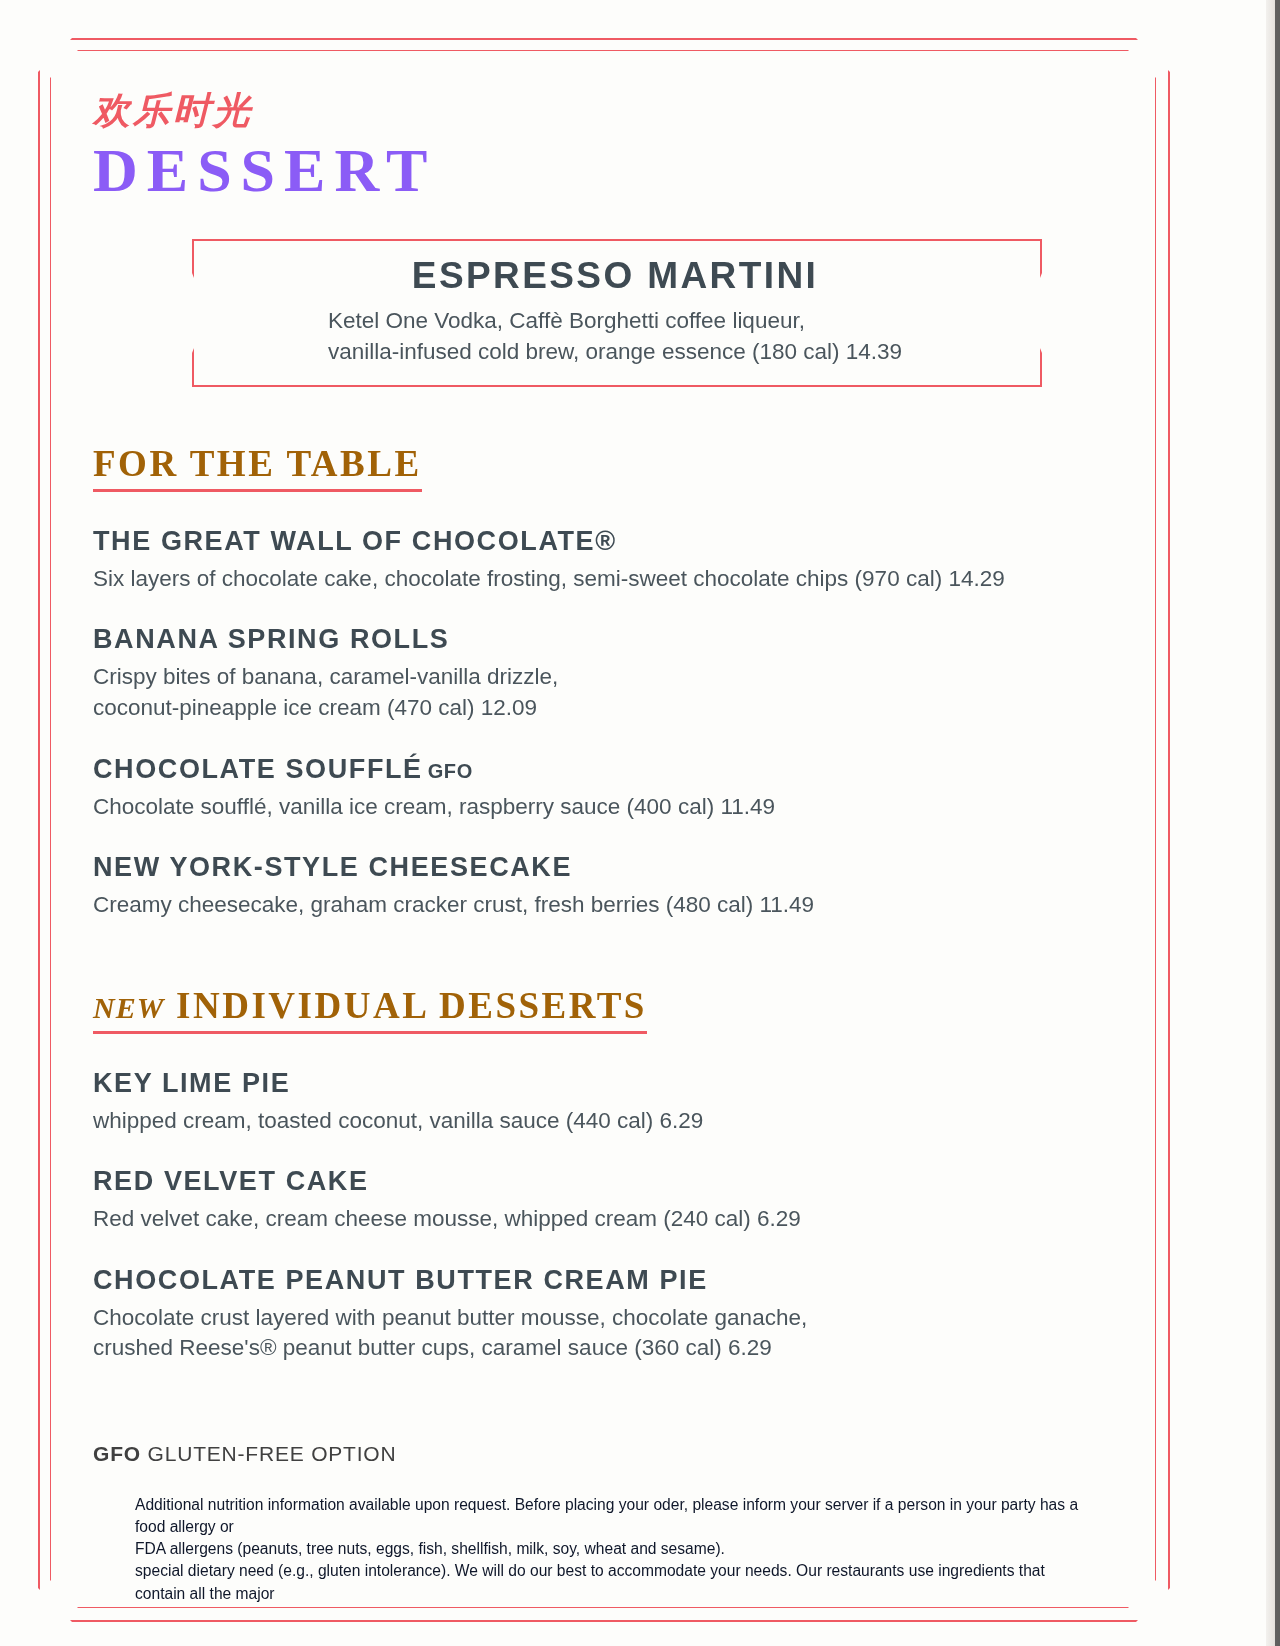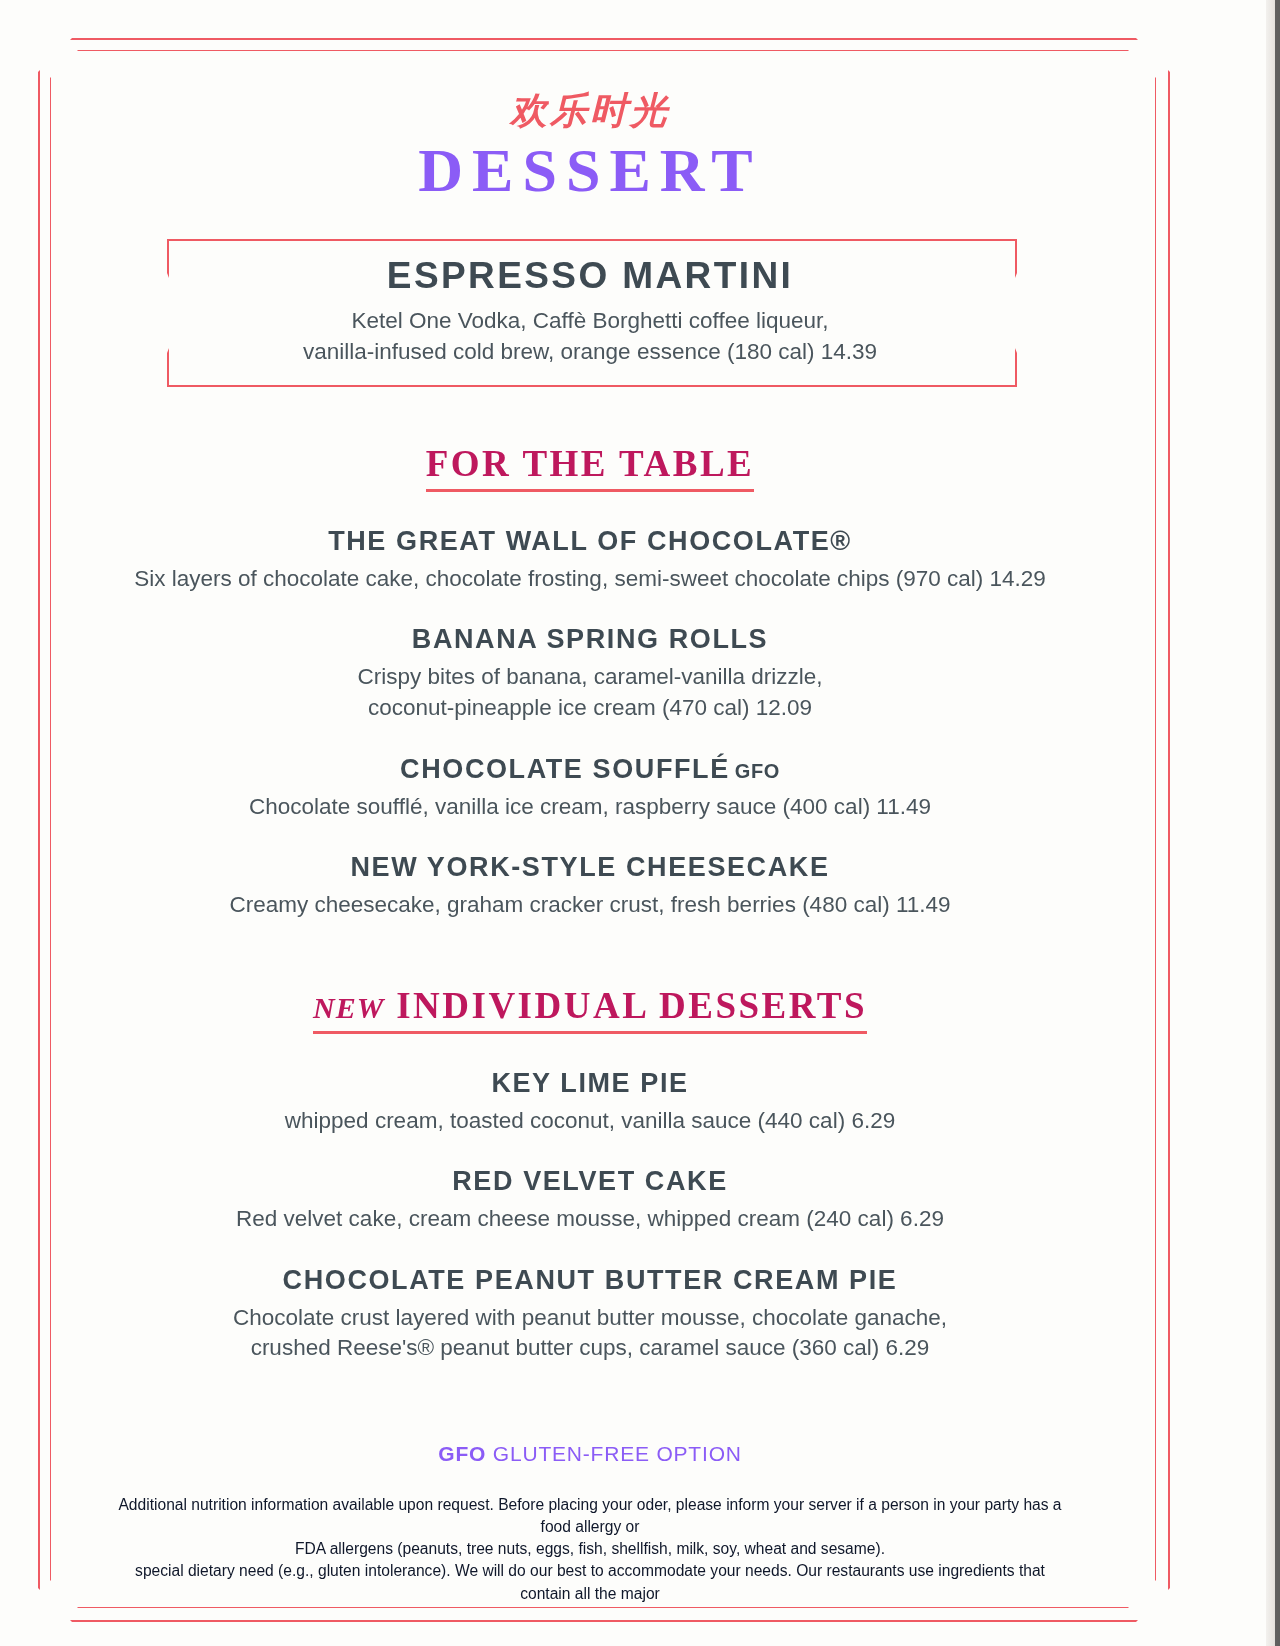--- a/index.html
+++ b/index.html
@@ -58,23 +58,23 @@
     height: 1556px;
     border: 1.5px solid #ef5a63;
     clip-path: polygon(
       28px 0, calc(100% - 28px) 0, 100% 28px,
       100% calc(100% - 28px), calc(100% - 28px) 100%,
       28px 100%, 0 calc(100% - 28px), 0 28px);
   }
 
   .content {
     position: absolute;
-    left: 68px; top: 60px;
+    left: 93px; top: 60px;
     width: 1044px;
-    text-align: center;
+    text-align: left;
   }
 
   .cn-title {
     color: #ef5a63;
     font-family: "DejaVu Sans", sans-serif;
     font-size: 37px;
     font-weight: 700;
     letter-spacing: 3px;
     font-style: italic;
     margin-top: 32px;
@@ -126,21 +126,21 @@
     color: #3e4a52;
   }
   .plaque-desc {
     font-size: 22.5px;
     line-height: 1.34;
     color: #4a555c;
     margin-top: 9px;
   }
 
   .section-head {
-    color: #be185d;
+    color: #a16207;
     font-family: "Liberation Serif", serif;
     font-weight: 700;
     font-size: 37px;
     letter-spacing: 2.5px;
     display: inline-block;
     border-bottom: 3px solid #ef5a63;
     padding-bottom: 5px;
     line-height: 1.05;
   }
   .sec-for-table { margin-top: 62px; }
@@ -170,21 +170,21 @@
     font-size: 22.5px;
     line-height: 1.36;
     color: #4a555c;
     margin-top: 7px;
   }
 
   .legend {
     margin-top: 78px;
     font-size: 21px;
     letter-spacing: .8px;
-    color: #8b5cf6;
+    color: #404040;
   }
   .legend b { font-weight: 700; }
 
   .disclaimer {
     margin: 28px auto 0;
     width: 960px;
     font-size: 15.6px;
     line-height: 1.42;
     color: #0f172a;
   }

